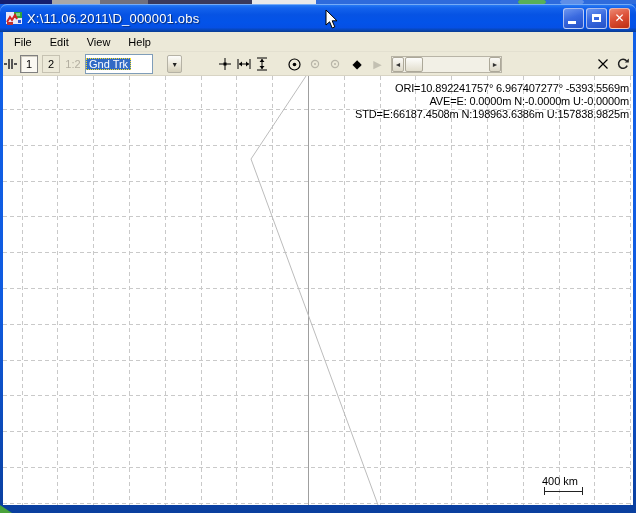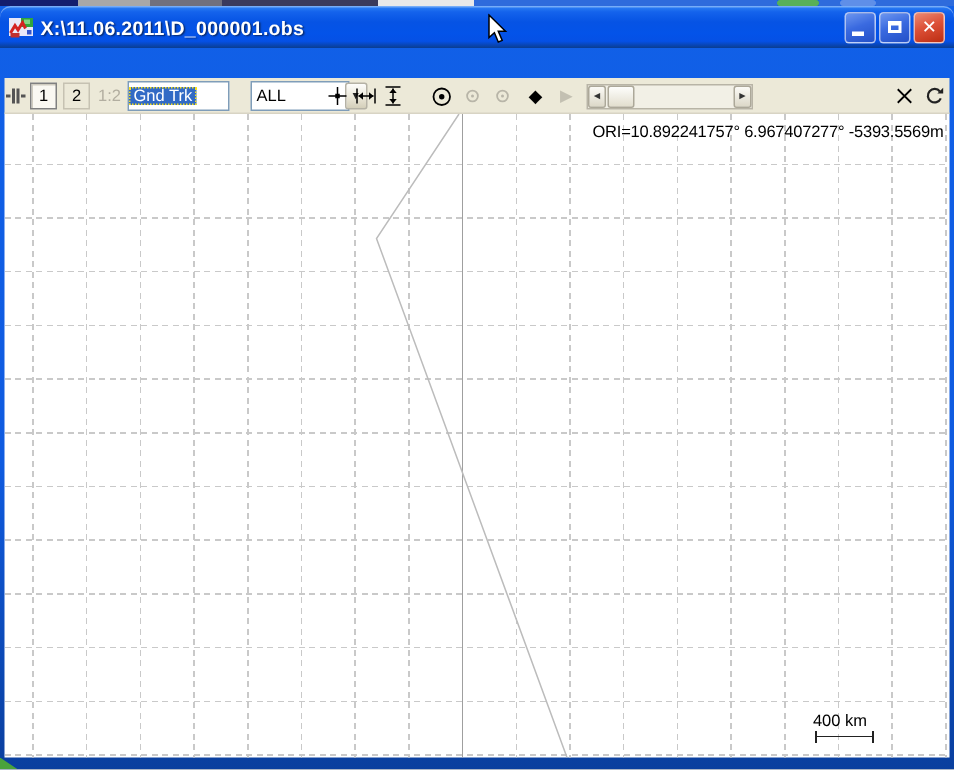--- a/index.html
+++ b/index.html
@@ -17,21 +17,21 @@
   
   .titlebar{
     position:absolute;left:0;top:4px;width:636px;height:28px;
     border-radius:7px 7px 0 0;
     background:linear-gradient(180deg,#2f83f5 0%,#1463ec 14%,#0653e4 38%,#0353e9 66%,#0550e5 84%,#0a3d91 100%);
     display:flex;align-items:center;padding:0 6px;
     box-shadow:inset 0 1px 0 rgba(255,255,255,.35);
   }
   .app-icon{width:16px;height:16px;margin-right:5px;flex:0 0 auto;}
   .title-text{
-    color:#fff;font-weight:bold;font-size:13px;letter-spacing:.2px;
+    color:#fff;font-weight:normal;font-size:13px;letter-spacing:.2px;
     text-shadow:1px 1px 1px #0a2a6a;white-space:nowrap;flex:1 1 auto;
   }
   .winbtns{display:flex;gap:2px;flex:0 0 auto;}
   .wbtn{width:21px;height:21px;border-radius:3px;border:1px solid rgba(255,255,255,.6);
     display:flex;align-items:center;justify-content:center;position:relative;}
   .wbtn.min,.wbtn.max{background:linear-gradient(160deg,#6d96ef 0%,#3a6ae0 45%,#2350c8 100%);}
   .wbtn.close{background:linear-gradient(160deg,#eb8973 0%,#dd5138 45%,#bc2d12 100%);}
   .glyph-min{position:absolute;left:4px;bottom:4px;width:8px;height:3px;background:#fff;}
   .glyph-max{width:9px;height:8px;border:2px solid #fff;border-top-width:3px;}
   .glyph-close{color:#fff;font-size:12px;font-weight:bold;line-height:1;}
@@ -117,38 +117,40 @@
         </div>
       <div class="wbtn max">
           <span class="glyph-max"></span>
         </div>
       <div class="wbtn close">
           <span class="glyph-close">✕</span>
         </div>
     </div>
   </div>
 
+  <div class="menubar">
+    <span class="menu-item">File</span>
+    <span class="menu-item">Edit</span>
+    <span class="menu-item">View</span>
+    <span class="menu-item">Help</span>
+  </div>
 
   <div class="toolbar">
     <span class="grip">
       <i style="left:0;top:4px;width:3px;height:2px"></i>
       <i style="left:4px;top:0;width:2px;height:10px"></i>
       <i style="left:7px;top:0;width:2px;height:10px"></i>
       <i style="left:10px;top:4px;width:3px;height:2px"></i>
     </span>
     <span class="tbtn pressed" style="left:17px">1</span>
     <span class="tbtn flat" style="left:39px">2</span>
     <span class="tbtn disabled" style="left:59px">1:2</span>
 
     <span class="combo" style="left:82px;width:68px">
       <span class="val sel">Gnd Trk</span>
-      <span class="drop">▼</span>
-    </span>
-    <span class="combo" style="left:164px;width:66px">
-      <span class="val">ALL</span>
       <span class="drop">▼</span>
     </span>
 
     <span class="ticon" style="left:214px;width:15px">
       <svg width="14" height="14" viewBox="0 0 14 14">
           <path d="M7,1 V13 M1,7 H13" stroke="#000" stroke-width="1"></path>
           <rect x="5.5" y="5.5" width="3" height="3" fill="#000"></rect>
         </svg>
     </span>
     <span class="ticon" style="left:233px;width:15px">
@@ -235,20 +237,22 @@
         <line x1="0" y1="391.50000000000006" x2="630" y2="391.50000000000006" stroke="#c9c9c9" stroke-width="1" stroke-dasharray="4 3" shape-rendering="crispEdges"></line>
         <line x1="0" y1="427.30000000000007" x2="630" y2="427.30000000000007" stroke="#c9c9c9" stroke-width="1" stroke-dasharray="4 3" shape-rendering="crispEdges"></line>
         <line x1="305.4" y1="0" x2="305.4" y2="429" stroke="#9f9f9f" stroke-width="1" shape-rendering="crispEdges"></line>
         <polyline points="303,0 248,83 375,429" fill="none" stroke="#bcbcbc" stroke-width="1"></polyline>
         <line x1="541" y1="415" x2="579" y2="415" stroke="#222222" stroke-width="1" shape-rendering="crispEdges"></line>
         <line x1="541" y1="411" x2="541" y2="419" stroke="#222222" stroke-width="1" shape-rendering="crispEdges"></line>
         <line x1="579" y1="411" x2="579" y2="419" stroke="#222222" stroke-width="1" shape-rendering="crispEdges"></line>
       </svg>
     <div class="stats">
       <div>ORI=10.892241757° 6.967407277° -5393.5569m</div>
+      <div>AVE=E: 0.0000m N:-0.0000m U:-0.0000m</div>
+      <div>STD=E:66187.4508m N:198963.6386m U:157838.9825m</div>
     </div>
     <div class="scale-label">400 km</div>
   </div>
 
   <div class="green-wedge"></div>
 
   <svg class="cursor" width="14" height="21" viewBox="0 0 14 21">
     <polygon points="1,1 1,16 4.6,12.8 7.2,19 9.8,17.9 7.2,11.8 12,11.8" fill="#fff" stroke="#000" stroke-width="1"></polygon>
   </svg>
 </div>

